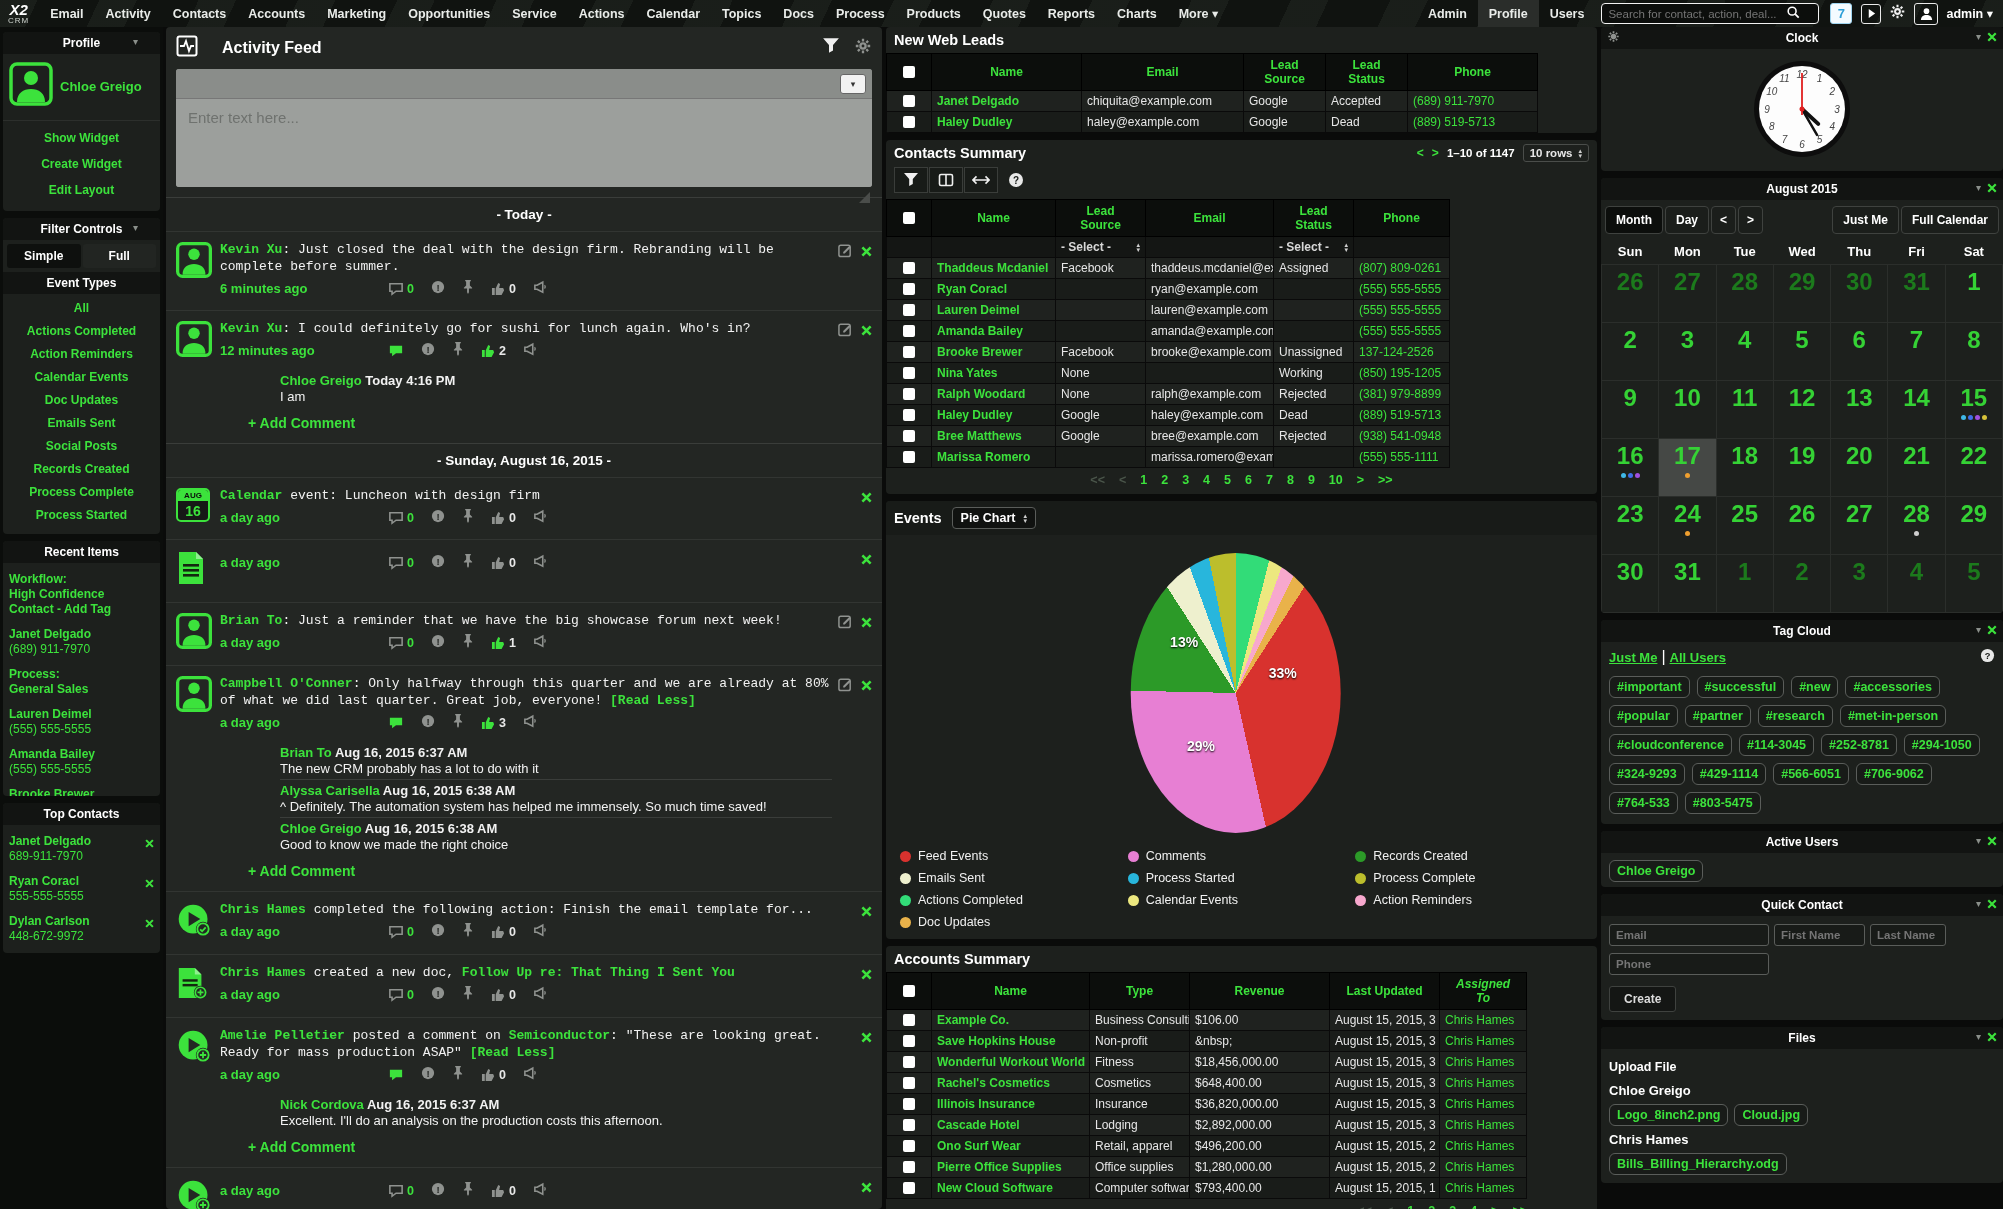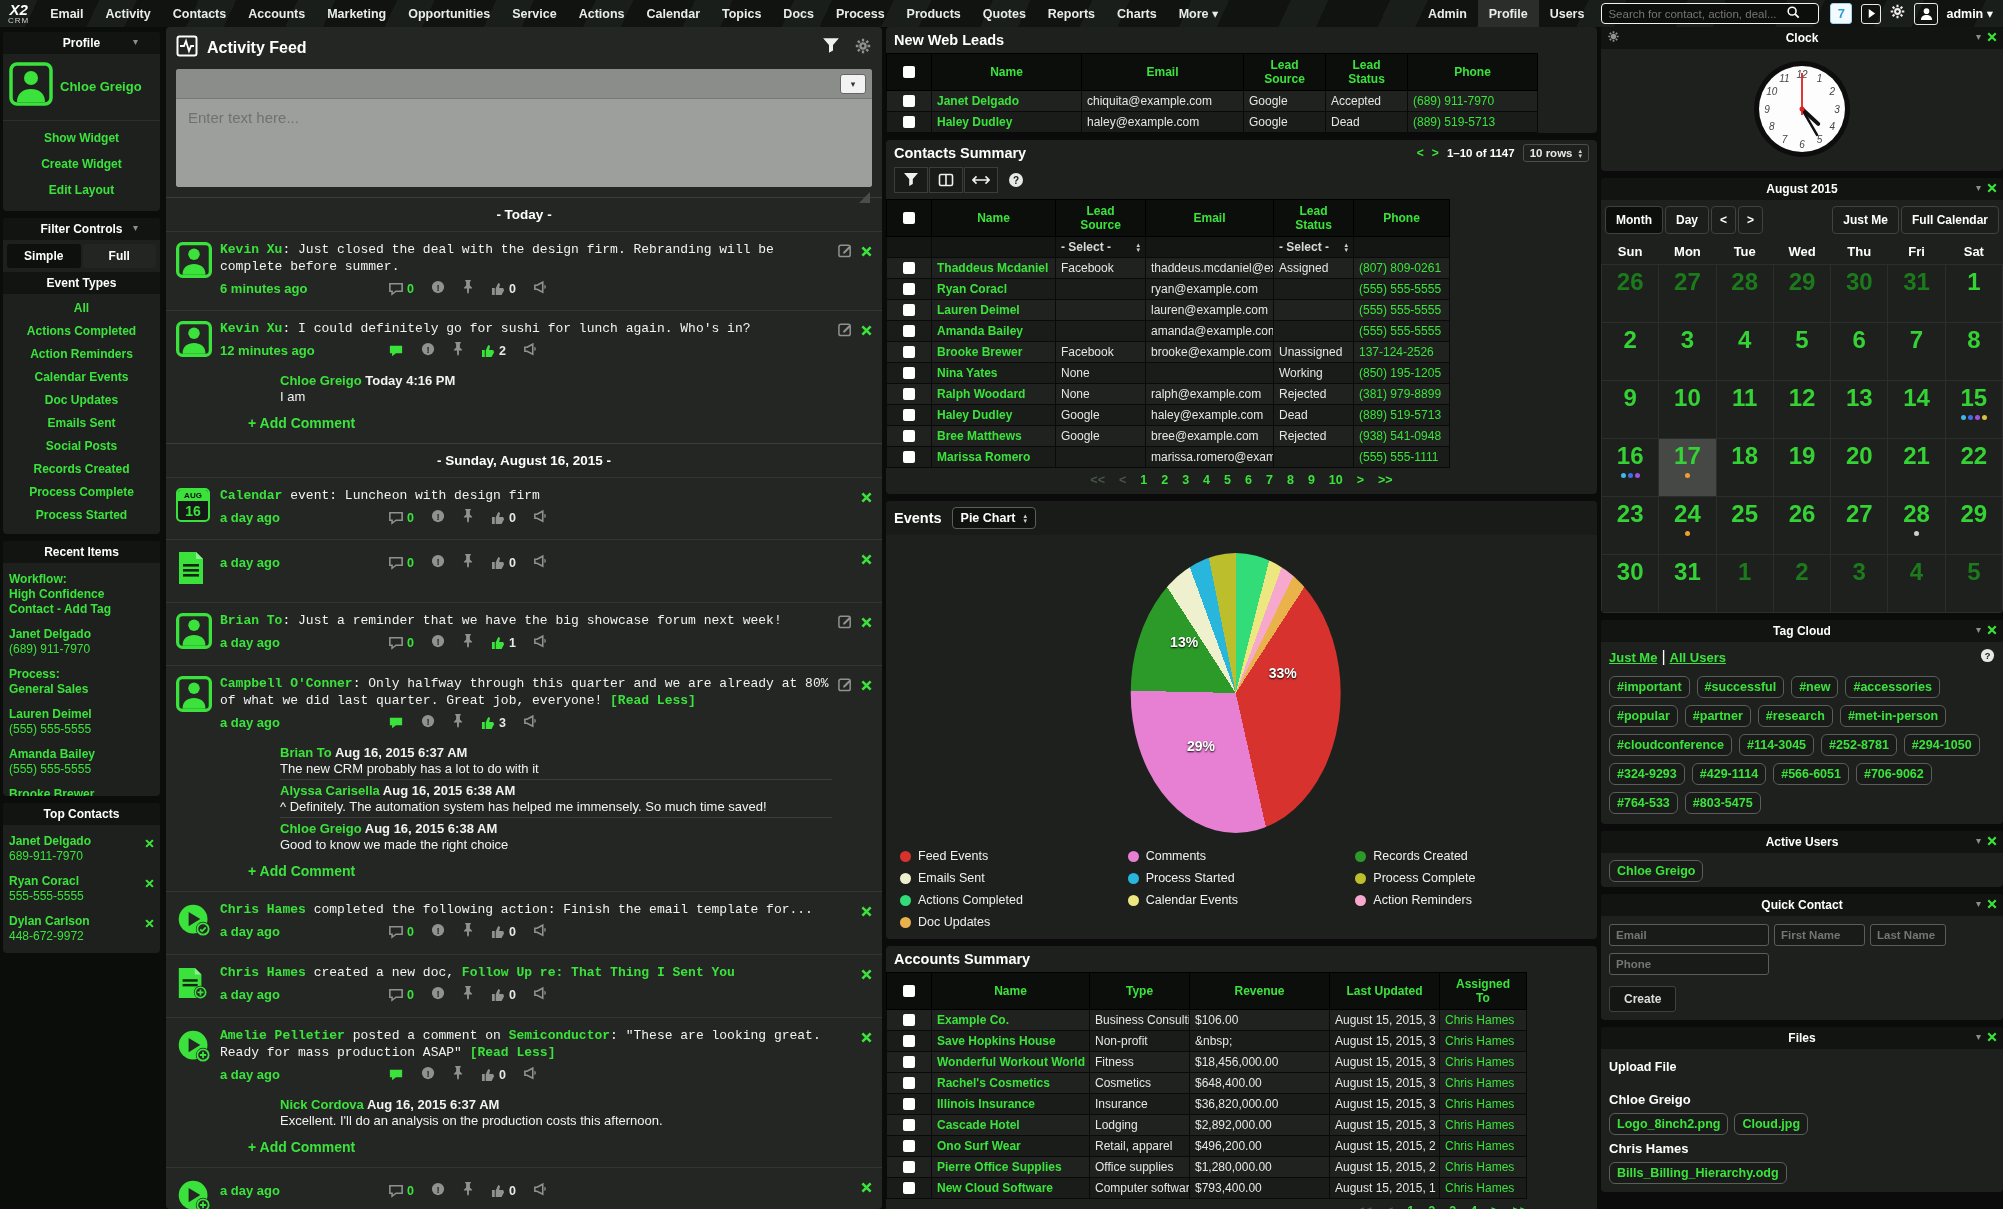--- a/index.html
+++ b/index.html
@@ -44,21 +44,21 @@
   .recent-wrap { padding:4px 6px; }
   .recent-item { color:#3ce23c; font-weight:bold; font-size:12px; line-height:15px; padding:5px 0; white-space:pre-line; cursor:pointer; }
   .recent-item .sub { font-weight:normal; }
   .clip { overflow:hidden; }
   .tc-item { position:relative; padding:5px 14px 5px 0; cursor:pointer; }
   .tc-x { position:absolute; right:0; top:8px; }
 
   
   #feed-panel { background:#232623; border-radius:4px; height:1182px; overflow:hidden; }
   .feed-head { display:flex; align-items:center; padding:8px 10px 6px 10px; }
-  .feed-title { color:#fff; font-size:16px; font-weight:bold; margin-left:9px; flex:1; }
+  .feed-title { color:#fff; font-size:16px; font-weight:bold; margin-left:24px; flex:1; }
   .composer { margin:2px 10px 10px 10px; background:#8f928f; border-radius:3px; }
   .composer-bar { height:30px; background:#8a8d8a; border-bottom:1px solid #777; display:flex; justify-content:flex-end; align-items:center; padding:0 6px; border-radius:3px 3px 0 0; }
   .composer-dd { width:26px; height:20px; background:#f2f2f2; border:1px solid #666; border-radius:3px; color:#333; font-size:9px; text-align:center; line-height:19px; cursor:pointer; }
   .composer-body { position:relative; height:88px; background:#9c9f9c; border-radius:0 0 3px 3px; color:#6f726f; font-size:15px; padding:10px 12px; }
   .composer-resize { position:absolute; right:2px; bottom:-16px; width:0; height:0; border-left:11px solid transparent; border-bottom:11px solid #4a4d4a; }
   .day-divider { border-top:1px solid #3a3d3a; text-align:center; color:#fff; font-weight:bold; font-size:13.5px; padding:9px 0; }
   .feed-item { border-top:1px solid #323532; padding:9px 10px 12px 10px; display:flex; }
   .feed-item:first-child { border-top:none; }
   .fi-icon { width:44px; flex:none; padding-top:1px; }
   .fi-main { flex:1; min-width:0; }
@@ -137,21 +137,21 @@
   .tag-links .sep { color:#fff; margin:0 4px; }
   .tag-help { position:absolute; right:8px; top:6px; }
   .tags { padding:8px 8px 10px 8px; display:flex; flex-wrap:wrap; gap:7px; }
   .tag-pill { border:1px solid #5a5d5a; border-radius:6px; color:#3ce23c; font-weight:bold; font-size:12.5px; padding:3px 7px; cursor:pointer; background:#181b18; }
   .au-body { padding:8px; }
   .qc-body { padding:8px; }
   .qc-row { display:flex; gap:5px; margin-bottom:7px; }
   .qc-input { border:1px solid #5a5d5a; border-radius:3px; background:#181b18; color:#e8e8e8; font-weight:bold; font-size:11.5px; padding:4px 6px; font-family:inherit; outline:none; }
   .qc-btn { border:1px solid #3f423f; background:#141614; color:#dcdcdc; font-weight:bold; font-size:12px; border-radius:3px; padding:5px 14px; cursor:pointer; margin-top:4px; }
   .files-body { padding:8px; }
-  .upload-btn { color:#fff; font-weight:bold; font-size:12.5px; cursor:pointer; display:inline-block; margin-bottom:12px; }
+  .upload-btn { color:#fff; font-weight:bold; font-size:12.5px; cursor:pointer; display:inline-block; margin-bottom:3px; }
   .file-owner { color:#fff; font-weight:bold; font-size:13px; margin:6px 0 6px 0; }
   .file-pills { display:flex; gap:6px; flex-wrap:wrap; }
 </style>
 </head>
 <body>
 
 <div id="app">
   <div id="nav">
     <div class="logo">
       <span class="x2">X2</span>
@@ -1104,21 +1104,21 @@
       <table id="accounts-table">
           <tbody>
             <tr>
               <th style="width:26px;">
                 <div class="cbx"></div>
               </th>
               <th style="width:158px;">Name</th>
               <th style="width:100px;">Type</th>
               <th style="width:140px;">Revenue</th>
               <th style="width:110px;">Last Updated</th>
-              <th style="width:68px;">Assigned To</th>
+              <th style="width:68px;font-style:italic;">Assigned To</th>
               <th style="border:none;background:transparent;"></th>
             </tr>
             <tr class="r-even">
    <td>
                 <div class="cbx"></div>
               </td>
    <td class="name" style="max-width:158px;">Example Co.</td>
    <td style="max-width:100px;">Business Consulting</td>
    <td>$106.00</td>
    <td style="max-width:110px;">August 15, 2015, 3</td>

